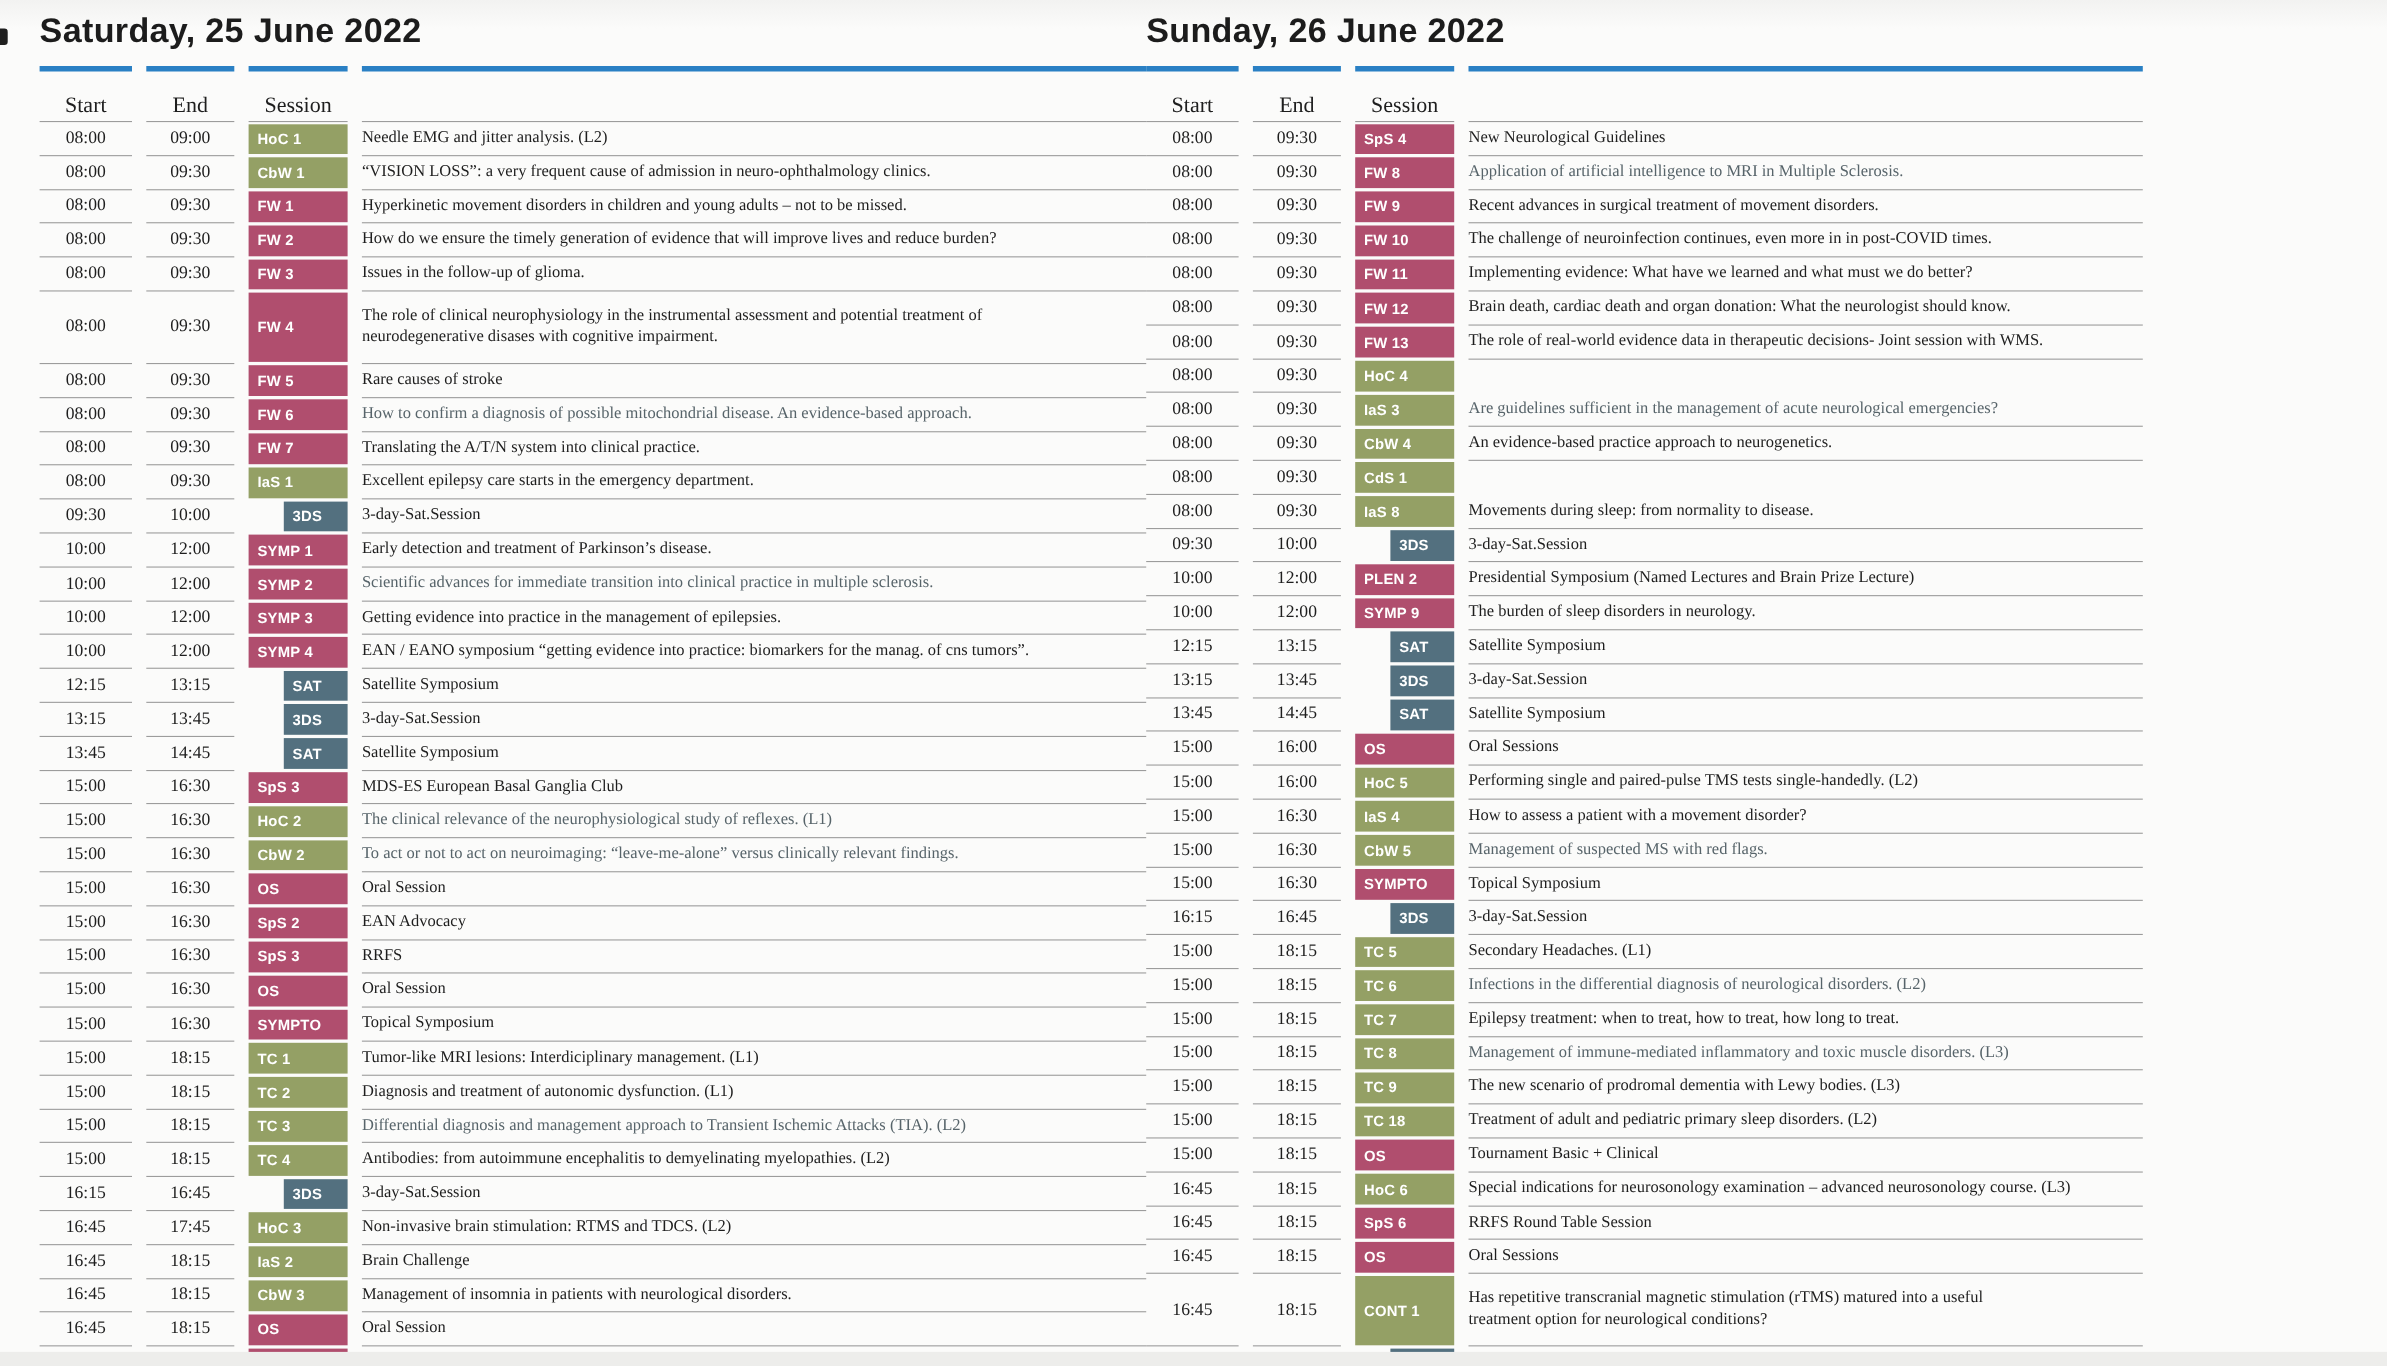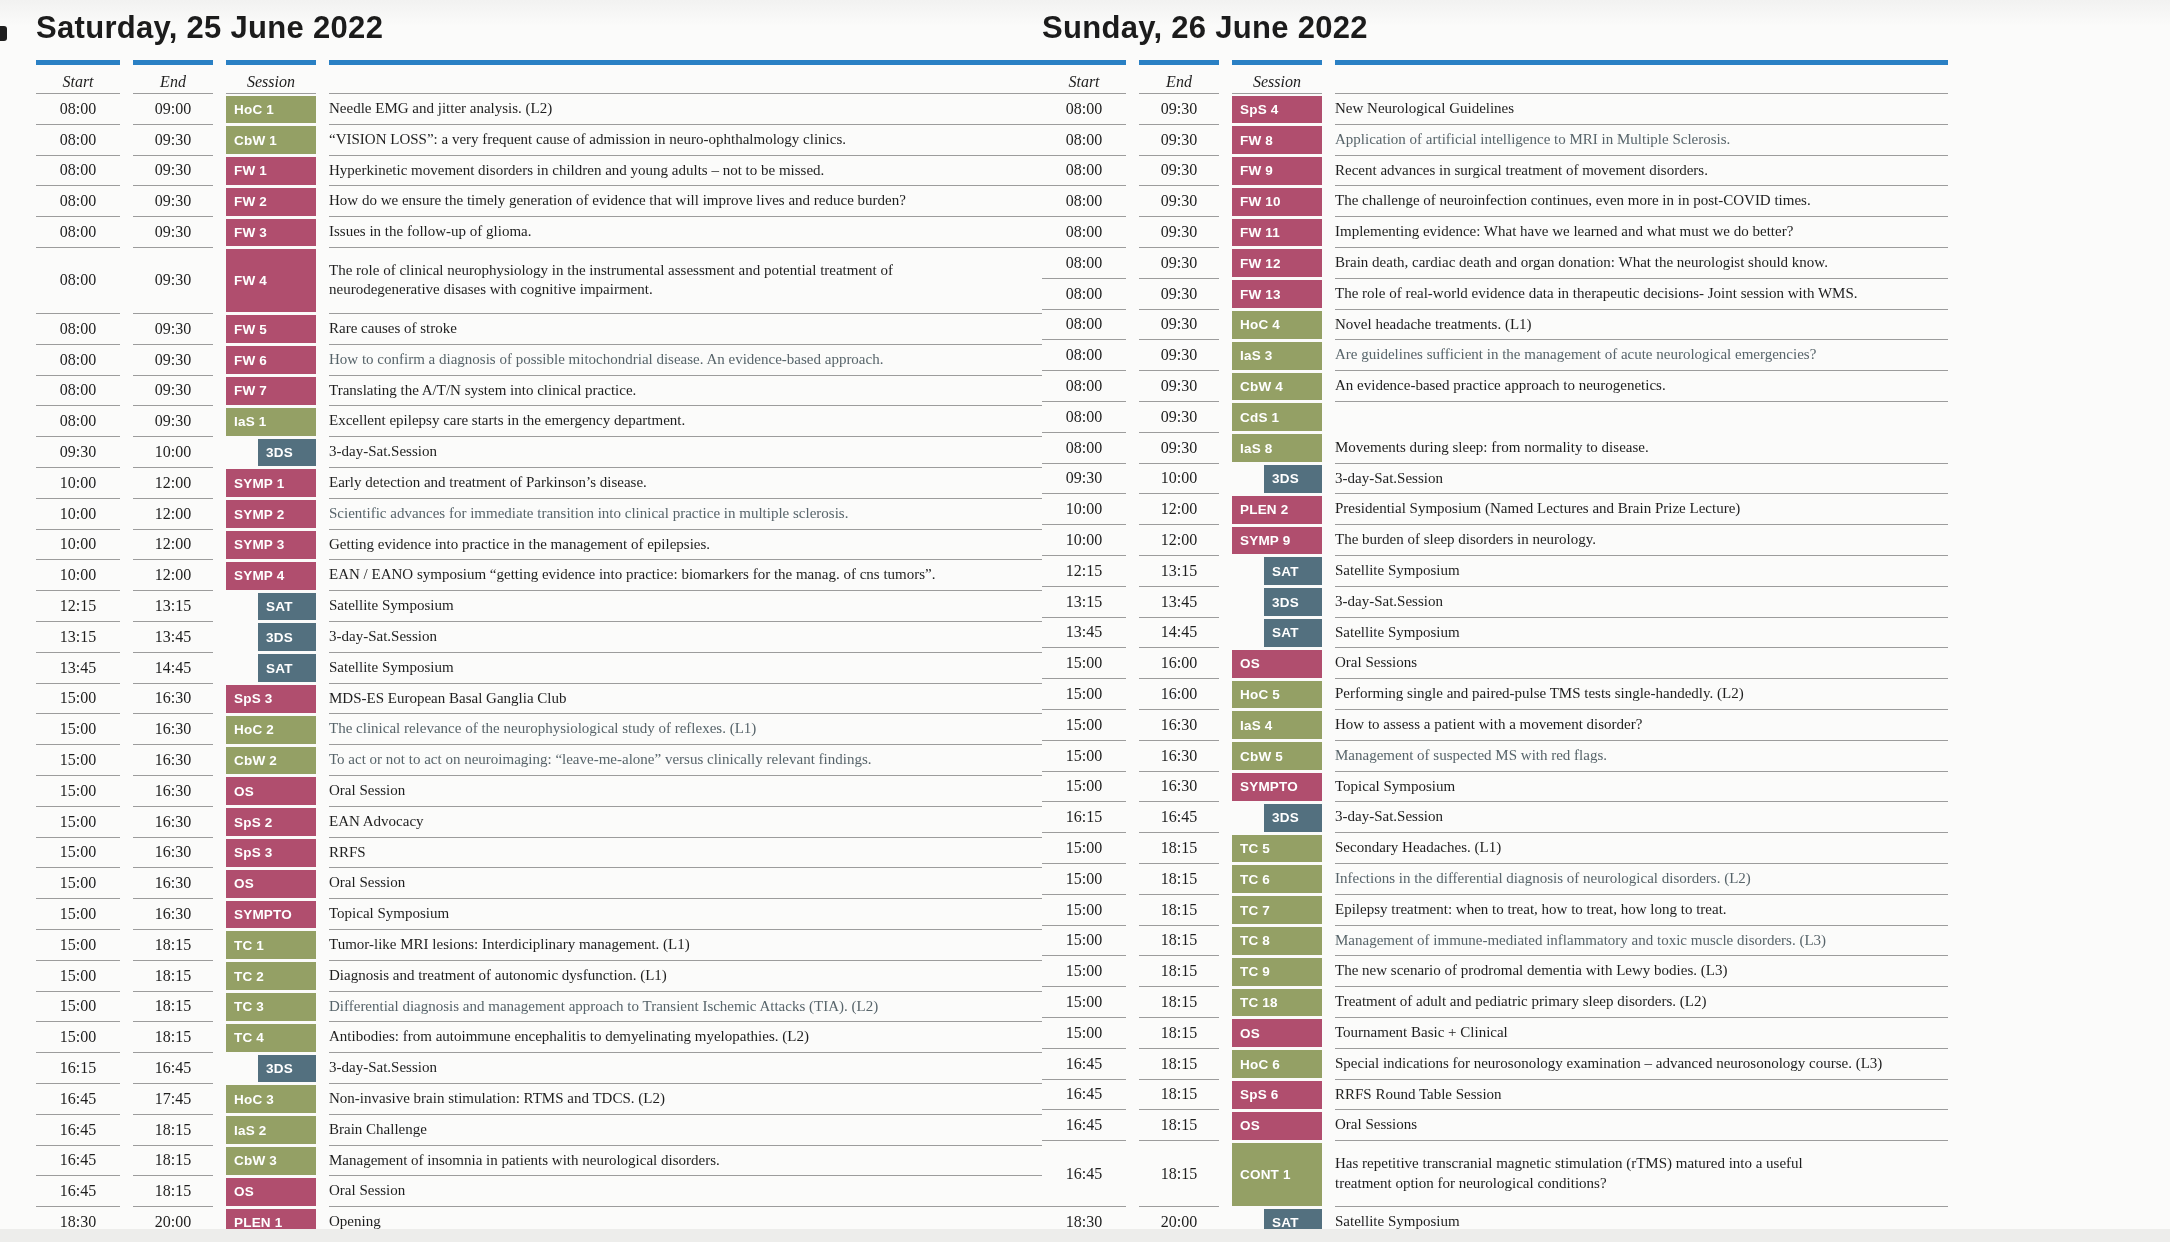--- a/index.html
+++ b/index.html
@@ -12,21 +12,21 @@
        font-family:"Liberation Serif", serif;color:var(--ink);}
   .page{position:relative;width:2170px;height:1242px;
         background:linear-gradient(180deg,#f2f2f1 0px,var(--bg) 26px);}
   .wrap{display:flex;padding:10px 55px 0 36px;}
   .day--sat{width:1006px;}
   .day--sun{width:906px;}
   .day-title{font-family:"Liberation Sans", sans-serif;font-weight:700;
              font-size:31px;line-height:36px;color:#1c1c1c;margin:0 0 14px 0;letter-spacing:.3px;}
   .grid-head,.row{display:grid;grid-template-columns:84px 80px 90px 1fr;column-gap:13px;}
   .hcell{border-top:5px solid var(--blue);border-bottom:1px solid var(--line);
-         padding:8px 0 2px 0;text-align:center;font-size:16px;font-style:italic;}
+         padding:20px 0 2px 0;text-align:center;font-size:20px;}
   .rows{display:block;}
   .row{min-height:30.8px;}
   .row.tall{min-height:66px;}
   .cell-time{border-bottom:1px solid var(--line);display:flex;align-items:center;
              justify-content:center;font-size:16px;}
   .cell-badge{padding:1.5px 0;display:flex;}
   .badge{flex:1;display:flex;align-items:center;padding:0 8px;color:#fff;
          font-family:"Liberation Sans", sans-serif;font-weight:700;font-size:13.5px;letter-spacing:.2px;}
   .badge.olive{background:var(--olive);}
   .badge.rose{background:var(--rose);}
@@ -411,21 +411,20 @@
       <span class="badge rose">FW 13</span>
     </div>
     <div class="cell cell-desc">The role of real-world evidence data in therapeutic decisions- Joint session with WMS.</div>
   </div>
           <div class="row">
     <div class="cell cell-time">08:00</div>
     <div class="cell cell-time">09:30</div>
     <div class="cell cell-badge">
       <span class="badge olive">HoC 4</span>
     </div>
-    <div class="cell cell-desc">Novel headache treatments. (L1)</div>
   </div>
           <div class="row">
     <div class="cell cell-time">08:00</div>
     <div class="cell cell-time">09:30</div>
     <div class="cell cell-badge">
       <span class="badge olive">IaS 3</span>
     </div>
     <div class="cell cell-desc muted">Are guidelines sufficient in the management of acute neurological emergencies?</div>
   </div>
           <div class="row">

